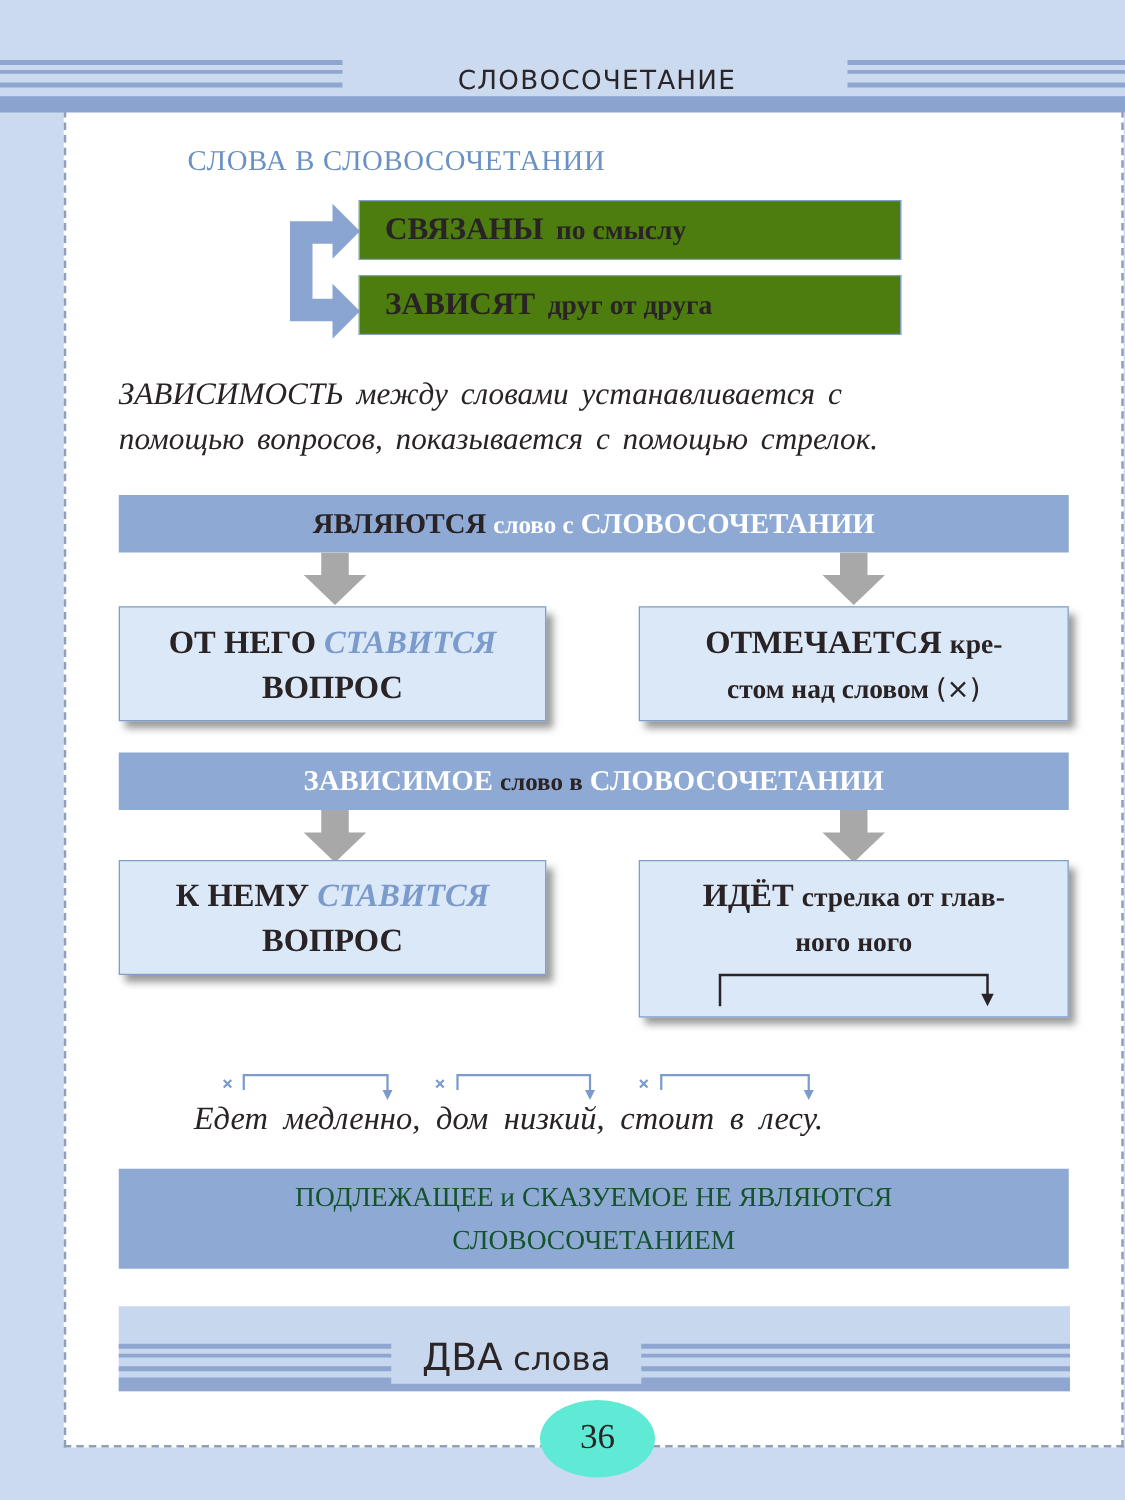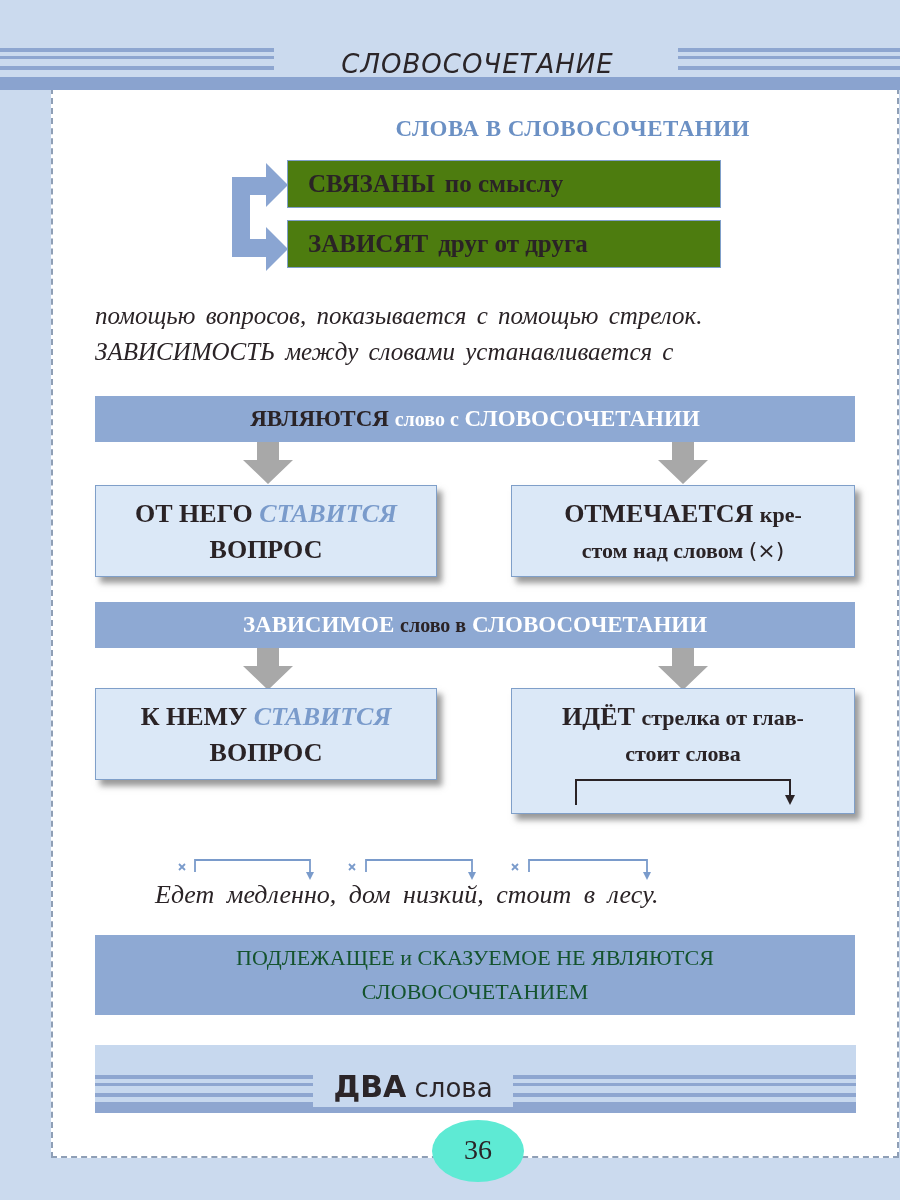--- a/index.html
+++ b/index.html
@@ -18,35 +18,34 @@
     border-right: 2px dashed #8f9fb6;
     border-bottom: 2px dashed #8f9fb6;
   }
   
   .header { position: absolute; left: 0; top: 44px; width: 900px; height: 46px; }
   .stripe { position: absolute; background: #8ea6d0; }
   .header .band { position: absolute; left: 0; top: 33px; width: 900px; height: 13px; background: #8aa3cf; }
   .header-title {
     position: absolute; left: 285px; top: 0; width: 385px; height: 40px;
     font-family: "DejaVu Sans", "Liberation Sans", sans-serif;
-    font-size: 26px; letter-spacing: 1px; color: #2b2528; text-align: center; line-height: 40px;
+    font-size: 21px; letter-spacing: 1px; color: #2b2528; text-align: center; line-height: 40px;
     font-weight: normal;
-    font-style: italic;
   }
   
   .sec-title {
-    position: absolute; left: 150px; top: 116px; width: 600px; text-align: right;
-    font-size: 23px; font-weight: bold; color: #6b90c4; letter-spacing: 0.5px;
+    position: absolute; left: 150px; top: 116px; width: 600px; text-align: left;
+    font-size: 23px; font-weight: normal; color: #6b90c4; letter-spacing: 0.5px;
   }
   .blue-box {
     position: absolute; background: #4d7c0f; border: 1.5px solid #7f9fc9;
     font-weight: bold; color: #2a2326; font-size: 25px; padding-left: 20px;
     display: flex; align-items: center;
   }
-  .blue-box .small { font-size: 25px; margin-left: 10px; }
+  .blue-box .small { font-size: 22px; margin-left: 10px; }
   .bracket { position: absolute; left: 232px; top: 163px; }
 
   .para {
     position: absolute; left: 95px; top: 298px; width: 770px;
     font-style: italic; font-size: 25px; line-height: 36px; color: #2a2326;
     text-align: justify; text-align-last: left; word-spacing: 4px;
   }
   .banner {
     position: absolute; background: #8ea9d3; text-align: center;
     font-size: 23px; color: #ffffff;
@@ -73,21 +72,21 @@
     position: absolute; left: 95px; top: 935px; width: 760px; height: 80px;
     background: #8ea9d3; color: #14532d; text-align: center; font-size: 22px; line-height: 34px;
     padding-top: 6px;
   }
   .footer-block { position: absolute; left: 95px; top: 1045px; width: 761px; height: 68px; background: #c7d8ee; }
   .footer-title {
     position: absolute; left: 218px; top: 22px; width: 200px; height: 40px; text-align: center;
     font-family: "DejaVu Sans", "Liberation Sans", sans-serif; font-size: 26px; color: #2b2528;
     background: #c7d8ee; line-height: 40px;
   }
-  .footer-title b { font-size: 30px; font-weight: bold; }
+  .footer-title b { font-size: 30px; font-weight: normal; }
   .page-num {
     position: absolute; left: 432px; top: 1120px; width: 92px; height: 62px; border-radius: 50%;
     background: #5eead4; text-align: center; line-height: 60px; font-size: 28px; color: #2a2326;
   }
 </style>
 </head>
 <body>
 
 <div class="page-bg"></div>
 
@@ -113,22 +112,22 @@
 <div class="blue-box" style="left:287px;top:160px;width:434px;height:48px;">
   <span>СВЯЗАНЫ</span>
   <span class="small">по смыслу</span>
 </div>
 <div class="blue-box" style="left:287px;top:220px;width:434px;height:48px;">
   <span>ЗАВИСЯТ</span>
   <span class="small">друг от друга</span>
 </div>
 
 <div class="para">
+  <div>ЗАВИСИМОСТЬ между словами устанавливается с</div>
   <div>помощью вопросов, показывается с помощью стрелок.</div>
-  <div>ЗАВИСИМОСТЬ между словами устанавливается с</div>
 </div>
 
 <div class="banner" style="left:95px;top:396px;width:760px;height:46px;line-height:46px;">
   <span class="dark">ЯВЛЯЮТСЯ</span>
   <span class="light">слово с</span>
   <span class="light" style="font-size:23px">СЛОВОСОЧЕТАНИИ</span>
 </div>
 
 <svg class="down-arrow" style="left:243px;top:442px;" width="50" height="42" viewBox="0 0 50 42">
   <path d="M14 0 H36 V18 H50 L25 42 L0 18 H14 Z" fill="#a8a8a8"></path>
@@ -158,21 +157,21 @@
 <svg class="down-arrow" style="left:658px;top:648px;" width="50" height="42" viewBox="0 0 50 42">
   <path d="M14 0 H36 V18 H50 L25 42 L0 18 H14 Z" fill="#a8a8a8"></path>
 </svg>
 
 <div class="card" style="left:95px;top:688px;width:342px;height:92px;padding-top:10px;">
   <div><span>К НЕМУ</span> <span class="accent">СТАВИТСЯ</span></div>
   <div>ВОПРОС</div>
 </div>
 <div class="card" style="left:511px;top:688px;width:344px;height:126px;padding-top:10px;">
   <div><span>ИДЁТ</span> <span class="sm">стрелка от глав-</span></div>
-  <div class="sm">стоит слова</div>
+  <div class="sm">ного ного</div>
   <svg style="position:absolute;left:62px;top:88px;" width="226" height="30" viewBox="0 0 226 30">
     <path d="M2 28 V3 H216 V22" fill="none" stroke="#2a2326" stroke-width="2"></path>
     <path d="M211 18 L216 28 L221 18 Z" fill="#2a2326"></path>
   </svg>
 </div>
 
 <svg style="position:absolute;left:175px;top:855px;" width="600" height="30" viewBox="0 0 600 30">
   <g fill="none" stroke="#7a9bcb" stroke-width="1.8">
     <path d="M4 9 L10 15 M10 9 L4 15"></path>
     <path d="M20 17 V5 H135 V18"></path>

